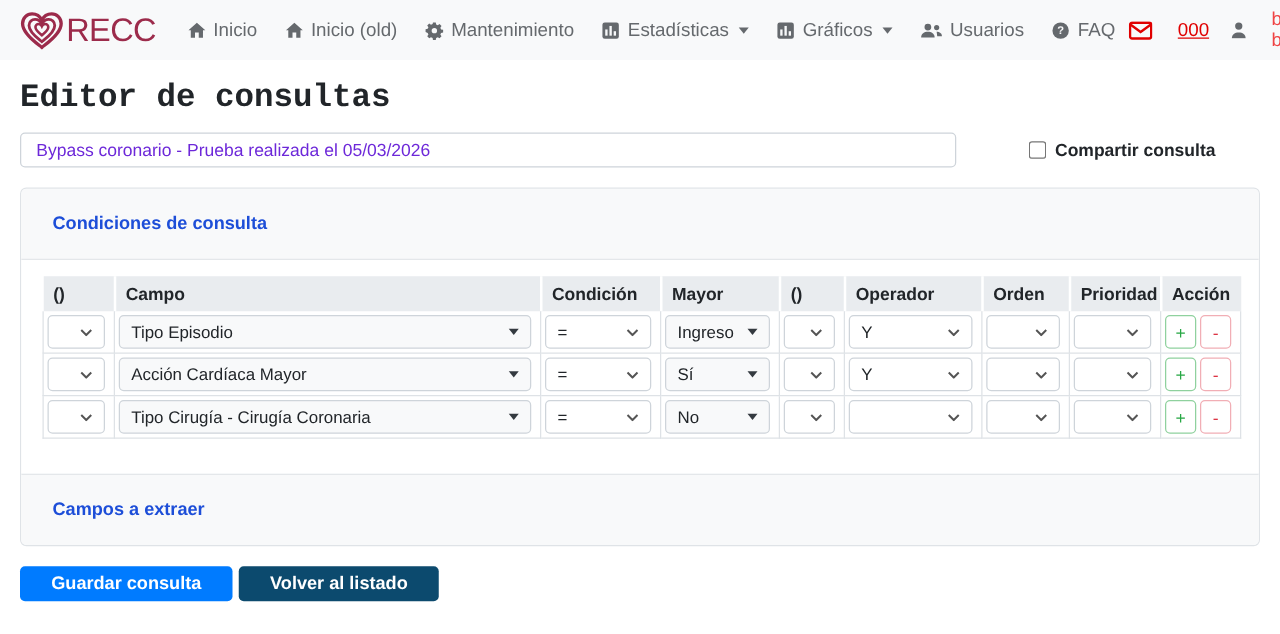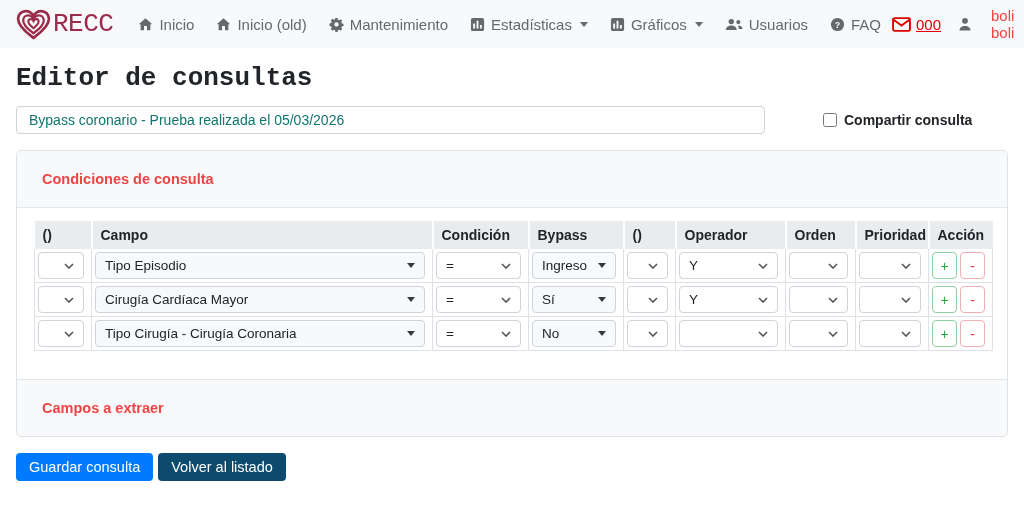--- a/index.html
+++ b/index.html
@@ -14,66 +14,66 @@
 
   
   .navbar {
     height: 48px;
     background: #f8f9fa;
     display: flex;
     align-items: center;
     padding: 0 16px;
   }
   .brand { display: flex; align-items: center; gap: 2px; margin-right: 14px; }
-  .brand-text { font-size: 26px; font-weight: 500; color: #9c2b4b; letter-spacing: -0.5px; font-family: Liberation Mono, monospace; }
+  .brand-text { font-size: 26px; font-weight: 500; color: #9c2b4b; letter-spacing: -0.5px; }
   .nav-links { display: flex; align-items: center; }
   .nav-item {
     display: flex; align-items: center; gap: 6px;
     padding: 0 11px; font-size: 15px; color: #65696d;
     text-decoration: none; white-space: nowrap; cursor: pointer; justify-content: flex-end;
   }
   .caret {
     width: 0; height: 0; margin-left: 2px;
     border-left: 4px solid transparent; border-right: 4px solid transparent;
     border-top: 5px solid #65696d;
   }
   .nav-right { margin-left: auto; display: flex; align-items: center; gap: 17px; }
-  .nav-mail { display: flex; align-items: center; gap: 5px; color: #e00000; font-size: 15px; cursor: pointer; text-decoration: underline; }
+  .nav-mail { display: flex; align-items: center; gap: 20px; color: #e00000; font-size: 15px; cursor: pointer; text-decoration: underline; }
   .nav-user, .nav-exit { display: flex; gap: 19px; color: #ef4444; font-size: 15px; cursor: pointer; }
   .icon { display: inline-flex; align-items: center; }
 
   
   .main { padding: 0 16px; }
   h1.page-title { font-size: 26px; font-weight: 600; margin: 15px 0 13px; font-family: Liberation Mono, monospace; }
   .field-label { display: block; font-size: 14px; font-weight: 700; margin-bottom: 7px; }
   .desc-row { display: flex; align-items: center; gap: 13px; }
   .text-input {
     width: 749px; height: 28px;
     border: 1px solid #ced4da; border-radius: 4px;
-    padding: 12px 12px; font-size: 14px; color: #0f766e;
+    padding: 12px 12px; font-size: 14px; color: #6d28d9;
     font-family: "Liberation Sans", sans-serif;
     background: #fff;
   }
   .share { display: flex; align-items: center; gap: 7px; font-size: 14px; font-weight: 700; padding-left: 45px; }
   .share input { width: 14px; height: 14px; }
 
   
   .card {
     margin-top: 16px;
     border: 1px solid #dfe3e7;
     border-radius: 5px;
     overflow: hidden;
   }
   .section-header {
     background: #f8f9fa;
     padding: 19px 25px;
   }
   .section-header.first { border-bottom: 1px solid #e4e7ea; }
   .section-header.last  { border-top: 1px solid #e4e7ea; }
-  .section-link { color: #ef4444; font-size: 14.5px; font-weight: 700; text-decoration: none; cursor: pointer; }
+  .section-link { color: #1d4ed8; font-size: 14.5px; font-weight: 700; text-decoration: none; cursor: pointer; }
   .card-body { background: #fff; padding: 13px 17px 28px; }
 
   
   table.cond-table { width: 100%; border-collapse: collapse; table-layout: fixed; }
   .cond-table th {
     background: #e9ecef;
     text-align: left;
     font-size: 14px; font-weight: 700; color: #212529;
     padding: 5px 8px; height: 28px;
     border-left: 2px solid #fff;
@@ -107,21 +107,21 @@
     width: 25px; height: 27px;
     border-radius: 4px; background: #fff;
     font-size: 14px; cursor: pointer;
     font-family: "Liberation Sans", sans-serif;
   }
   .btn-add { border: 1px solid #8fd19e; color: #28a745; margin-right: 3px; }
   .btn-del { border: 1px solid #f1aeb5; color: #dc3545; }
 
   
   .foot-actions { margin-top: 16px; display: flex; gap: 5px; }
-  .btn { border: none; border-radius: 4px; color: #fff; font-size: 14.5px; padding: 6px 13px; cursor: pointer; font-family: "Liberation Sans", sans-serif; }
+  .btn { border: none; border-radius: 4px; color: #fff; font-size: 14.5px; padding: 6px 25px; cursor: pointer; font-family: "Liberation Sans", sans-serif; font-weight: bold; }
   .btn-primary { background: #007bff; }
   .btn-success { background: #0c4a6e; }
 </style>
 </head>
 <body>
 
 <nav class="navbar">
   <div class="brand">
     <span class="icon">
       <svg viewBox="0 0 34 30" width="35" height="31">
@@ -261,21 +261,21 @@
             <col style="width:110px">
             <col style="width:70px">
             <col style="width:73px">
             <col style="width:64px">
         </colgroup>
         <thead>
           <tr>
             <th>()</th>
             <th>Campo</th>
             <th>Condición</th>
-            <th>Bypass</th>
+            <th>Mayor</th>
             <th>()</th>
             <th>Operador</th>
             <th>Orden</th>
             <th>Prioridad</th>
             <th>Acción</th>
           </tr>
         </thead>
         <tbody>
 
           <tr>
@@ -360,21 +360,21 @@
                   <span></span>
                   <span class="chev">
                     <svg viewBox="0 0 10 6" width="10" height="6">
                       <path d="M1 1 L5 5 L9 1" stroke="#555" stroke-width="1.6" fill="none"></path>
                     </svg>
                   </span>
                 </div>
               </td>
             <td>
                 <div class="drop">
-                  <span>Cirugía Cardíaca Mayor</span>
+                  <span>Acción Cardíaca Mayor</span>
                   <span class="tri"></span>
                 </div>
               </td>
             <td>
                 <div class="sel">
                   <span>=</span>
                   <span class="chev">
                     <svg viewBox="0 0 10 6" width="10" height="6">
                       <path d="M1 1 L5 5 L9 1" stroke="#555" stroke-width="1.6" fill="none"></path>
                     </svg>

